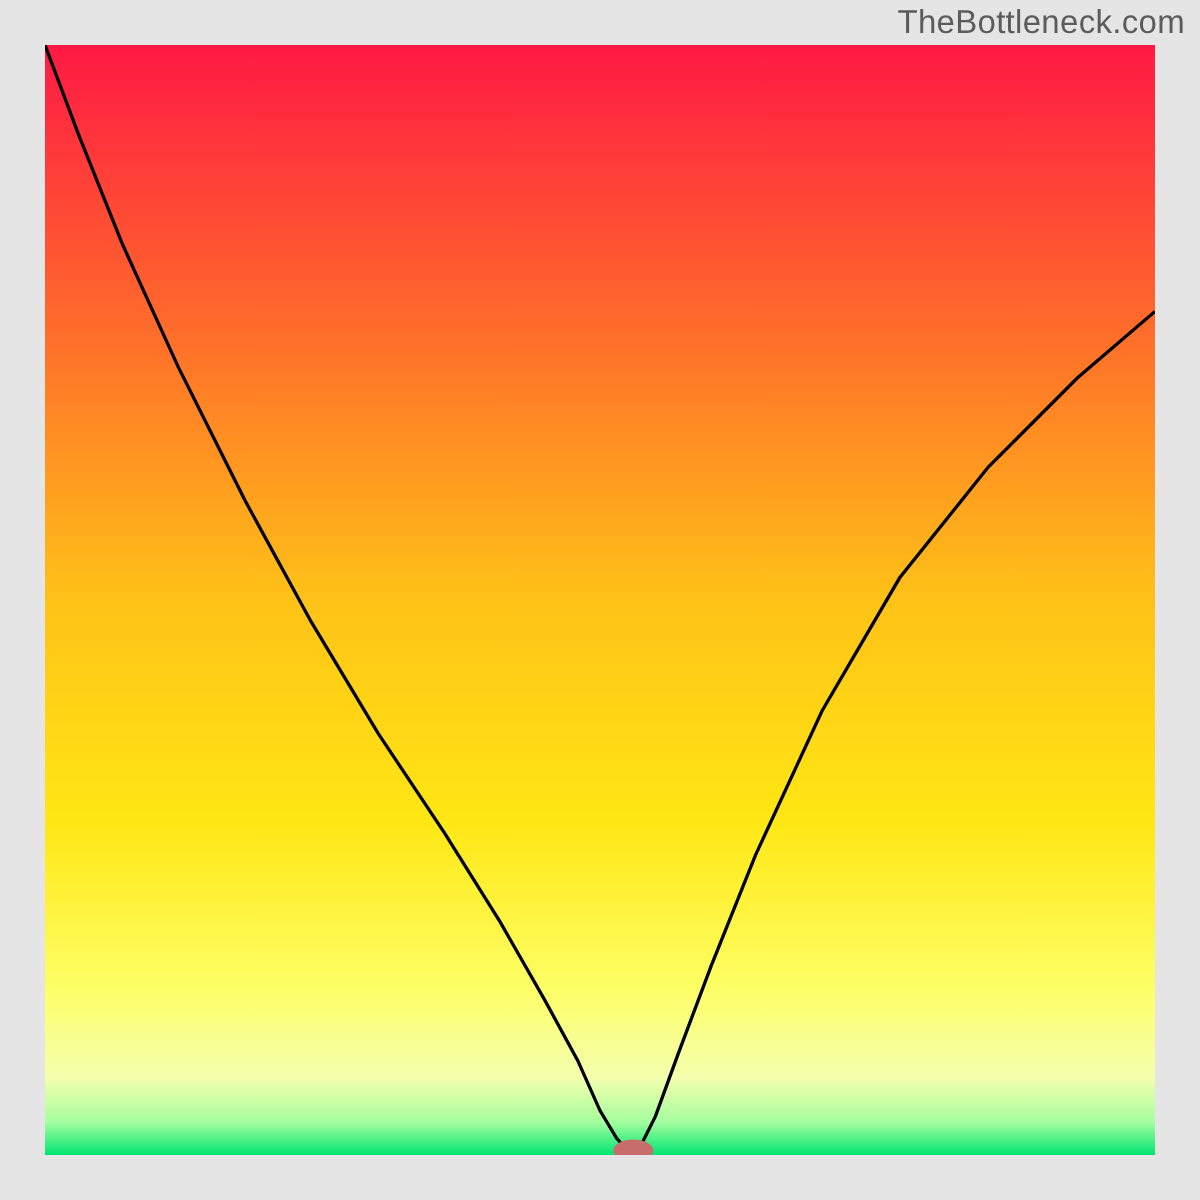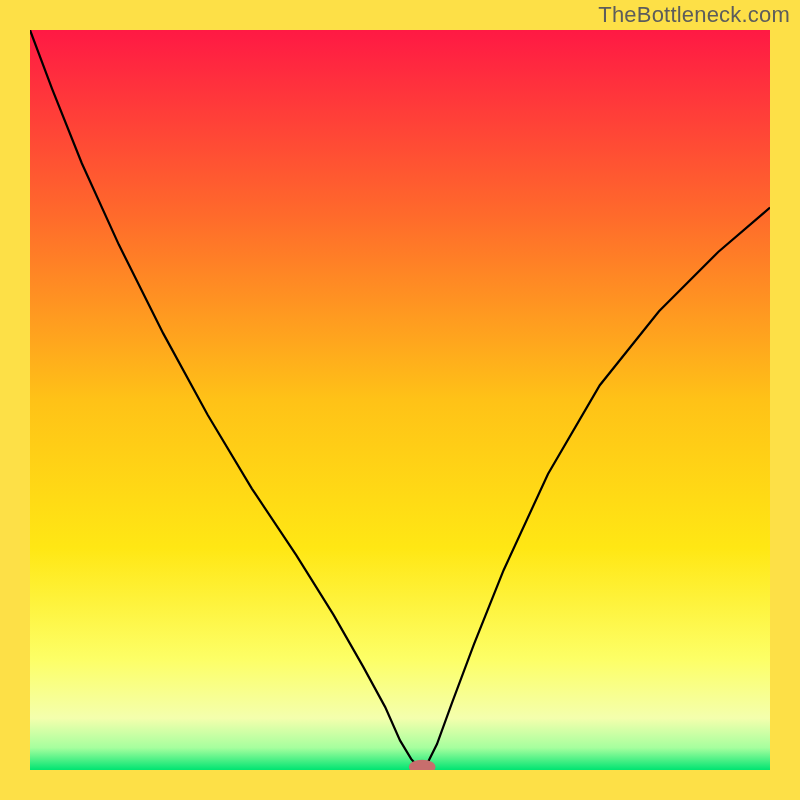--- a/index.html
+++ b/index.html
@@ -10,21 +10,21 @@
     overflow: hidden;
     background: #000;
     font-family: Arial, Helvetica, sans-serif;
   }
   .frame {
     position: absolute;
     left: 0;
     top: 0;
     width: 800px;
     height: 800px;
-    background: #fde047;
+    background: #e5e5e5;
   }
   .watermark {
     position: absolute;
     top: 2px;
     right: 10px;
     font-size: 22px;
     font-weight: 500;
     color: #5c5c5c;
     letter-spacing: 0.2px;
   }

